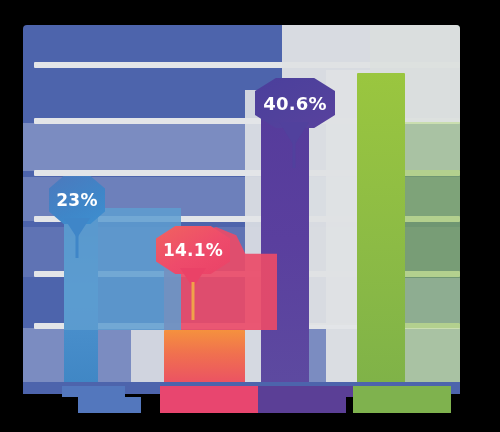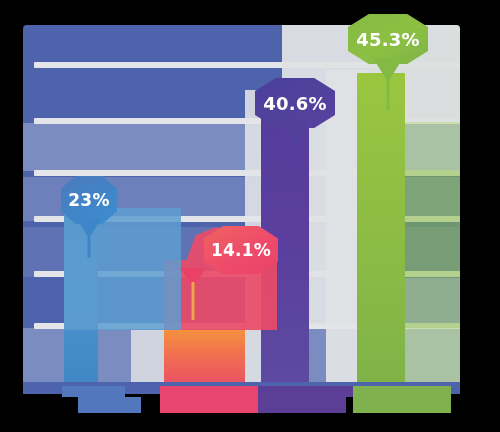--- a/index.html
+++ b/index.html
@@ -33,21 +33,21 @@
   .bubble{
     position:relative;
     color:#fff;font-weight:bold;
     display:flex;align-items:center;justify-content:center;
     
     clip-path:polygon(26% 0%,74% 0%,100% 26%,100% 74%,74% 100%,26% 100%,0% 74%,0% 26%);
     letter-spacing:.2px;
     white-space:nowrap;
   }
   .bubble.blue{background:linear-gradient(150deg,#4c79bd 0%,#3f86c8 60%,#3d8fd0 100%);}
-  .bubble.pink{background:linear-gradient(150deg,#f0635f 0%,#ee4b6b 55%,#ea4267 100%);margin-left:48px;}
+  .bubble.pink{background:linear-gradient(150deg,#f0635f 0%,#ee4b6b 55%,#ea4267 100%);}
   .bubble.purple{background:linear-gradient(150deg,#4b3f9c 0%,#50419c 50%,#59419e 100%);}
   .bubble.green{background:linear-gradient(150deg,#84bb43 0%,#8cc043 55%,#7fb248 100%);}
 
   .tail{position:absolute;left:50%;transform:translateX(-50%);width:0;height:0;}
   .tail.blue{border-left:13px solid transparent;border-right:13px solid transparent;border-top:20px solid #3f86c8;}
   .tail.pink{border-left:13px solid transparent;border-right:13px solid transparent;border-top:20px solid #ea4267;}
   .tail.purple{border-left:15px solid transparent;border-right:15px solid transparent;border-top:24px solid #51419d;}
   .tail.green{border-left:15px solid transparent;border-right:15px solid transparent;border-top:24px solid #82ba44;}
 
   .needle{position:absolute;left:50%;transform:translateX(-50%);width:3px;}
@@ -105,21 +105,21 @@
     <div style="position:absolute;left:141px;bottom:60px;width:113px;height:103px;
                 background:#ea4b68;opacity:.92;
                 clip-path:polygon(0% 32%,20% 32%,28% 8%,46% 0%,64% 8%,72% 26%,100% 26%,100% 100%,0% 100%);"></div>
     <div style="position:absolute;left:41px;bottom:60px;width:117px;height:122px;
                 background:#5e9ed0;opacity:.85;
                 clip-path:polygon(0% 0%,100% 0%,100% 100%,0% 100%);"></div>
   </div>
 
   <div class="axisbar"></div>
 
-  <div class="callout" style="left:61px;top:176px;width:56px;">
+  <div class="callout" style="left:49px;top:176px;width:56px;">
     <div class="bubble blue" style="width:56px;height:48px;font-size:17px;">
       <span>23%</span>
     </div>
     <div class="tail blue" style="top:42px;"></div>
     <div class="needle blue" style="top:56px;height:26px;"></div>
   </div>
 
   <div class="callout" style="left:156px;top:226px;width:74px;">
     <div class="bubble pink" style="width:74px;height:48px;font-size:17px;">
       <span>14.1%</span>
@@ -129,27 +129,20 @@
   </div>
 
   <div class="callout" style="left:255px;top:78px;width:78px;">
     <div class="bubble purple" style="width:80px;height:50px;font-size:18px;">
       <span>40.6%</span>
     </div>
     <div class="tail purple" style="top:44px;"></div>
     <div class="needle purple" style="top:62px;height:28px;"></div>
   </div>
 
-  <div class="callout" style="left:348px;top:14px;width:80px;">
-    <div class="bubble green" style="width:80px;height:50px;font-size:18px;">
-      <span>45.3%</span>
-    </div>
-    <div class="tail green" style="top:44px;"></div>
-    <div class="needle green" style="top:62px;height:34px;"></div>
-  </div>
 
   <div class="xlabel" style="left:62px;top:386px;">
     <div class="blk" style="left:0;top:0;width:63px;height:11px;background:#5377bd;"></div>
     <div class="blk" style="left:16px;top:11px;width:63px;height:16px;background:#5377bd;"></div>
   </div>
 
   <div class="xlabel" style="left:160px;top:386px;">
     <div class="blk" style="left:0;top:0;width:98px;height:11px;background:#e8466f;"></div>
     <div class="blk" style="left:0;top:11px;width:105px;height:16px;background:#e8466f;"></div>
   </div>

